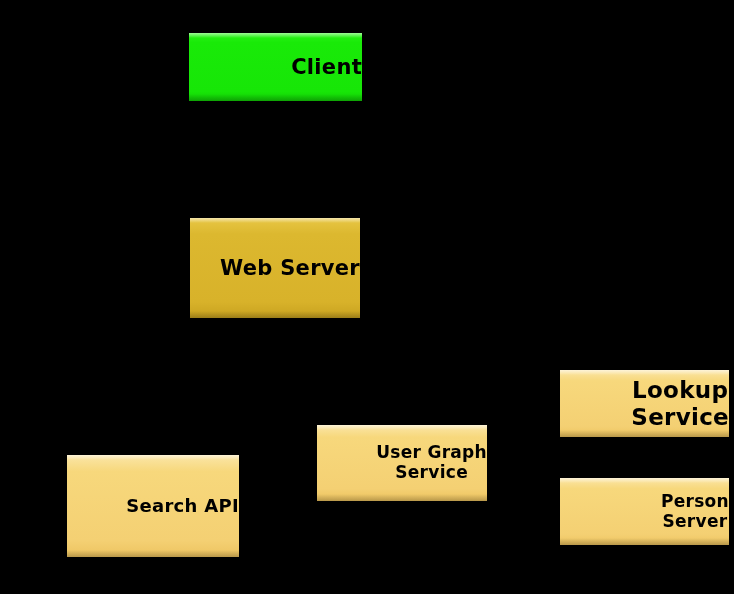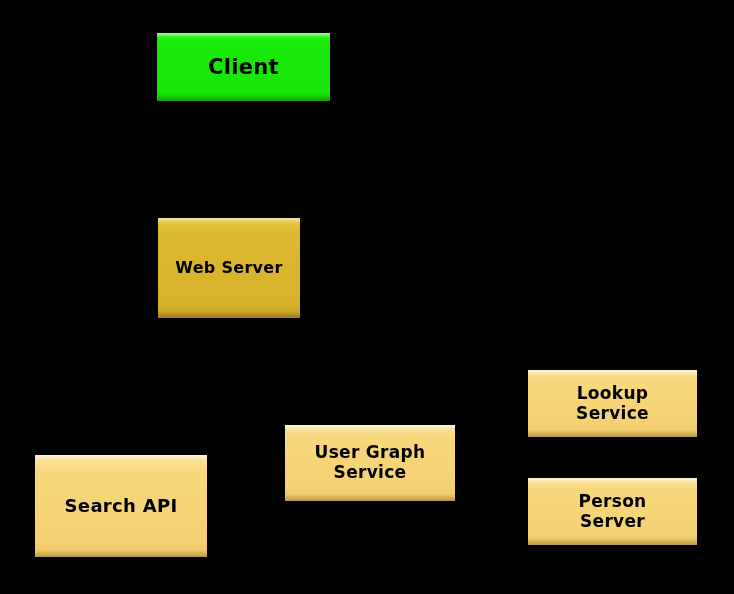--- a/index.html
+++ b/index.html
@@ -16,27 +16,28 @@
     width: 734px;
     height: 594px;
     background: #000000;
     overflow: hidden;
   }
   .node {
     position: absolute;
     box-sizing: border-box;
     display: flex;
     align-items: center;
-    justify-content: center;
+    justify-content: flex-end;
     text-align: center;
     color: #000000;
     font-weight: bold;
     letter-spacing: 0.3px;
     line-height: 1.16;
     font-family: "DejaVu Sans", sans-serif;
+    margin-left: 32px;
     -webkit-font-smoothing: none;
   }
   
   .node::before {
     content: "";
     position: absolute;
     left: 0; right: 0; top: 0;
     height: 5px;
     background: linear-gradient(to bottom, rgba(255,255,255,0.55), rgba(255,255,255,0));
     pointer-events: none;
@@ -64,24 +65,24 @@
     background: linear-gradient(to bottom, #fbe6a8 0%, #f7d87c 16%, #f4d073 84%, #ecc35f 100%);
   }
 </style>
 </head>
 <body>
 
 <div id="canvas" style="width: 734px; height: 594px; background: rgb(0, 0, 0);">
     <div class="node green" style="left: 157px; top: 33px; width: 173px; height: 68px; font-size: 21px;">
       <span class="label">Client</span>
     </div>
-    <div class="node gold" style="left: 158px; top: 218px; width: 142px; height: 100px; font-size: 16px;">
+    <div class="node gold" style="left: 158px; top: 218px; width: 170px; height: 100px; font-size: 21px;">
       <span class="label">Web Server</span>
     </div>
-    <div class="node tan" style="left: 528px; top: 370px; width: 169px; height: 67px; font-size: 17px;">
+    <div class="node tan" style="left: 528px; top: 370px; width: 169px; height: 67px; font-size: 23px;">
       <span class="label">Lookup
 Service</span>
     </div>
     <div class="node tan" style="left: 285px; top: 425px; width: 170px; height: 76px; font-size: 17px;">
       <span class="label">User Graph
 Service</span>
     </div>
     <div class="node tan" style="left: 35px; top: 455px; width: 172px; height: 102px; font-size: 18px;">
       <span class="label">Search API</span>
     </div>

